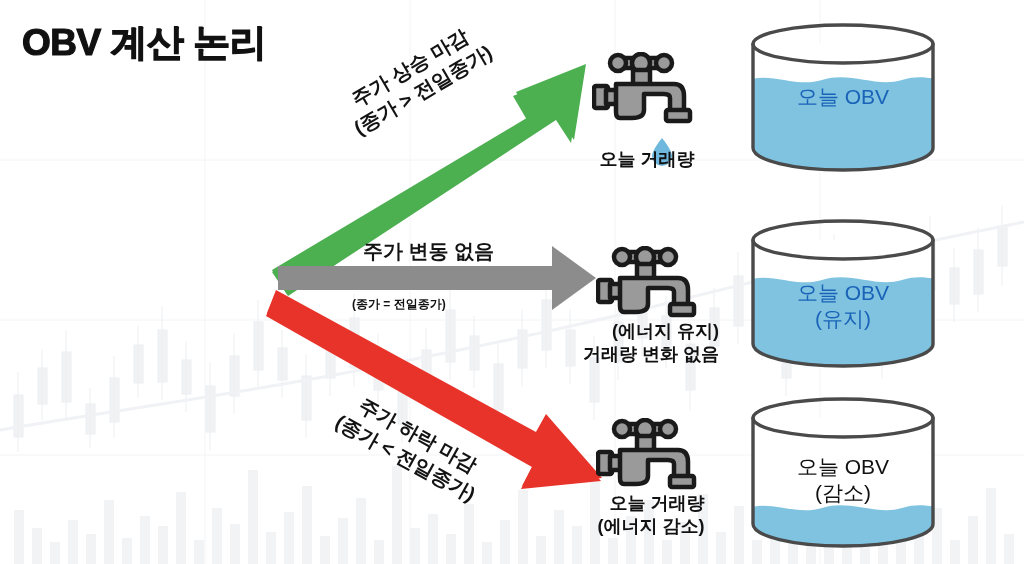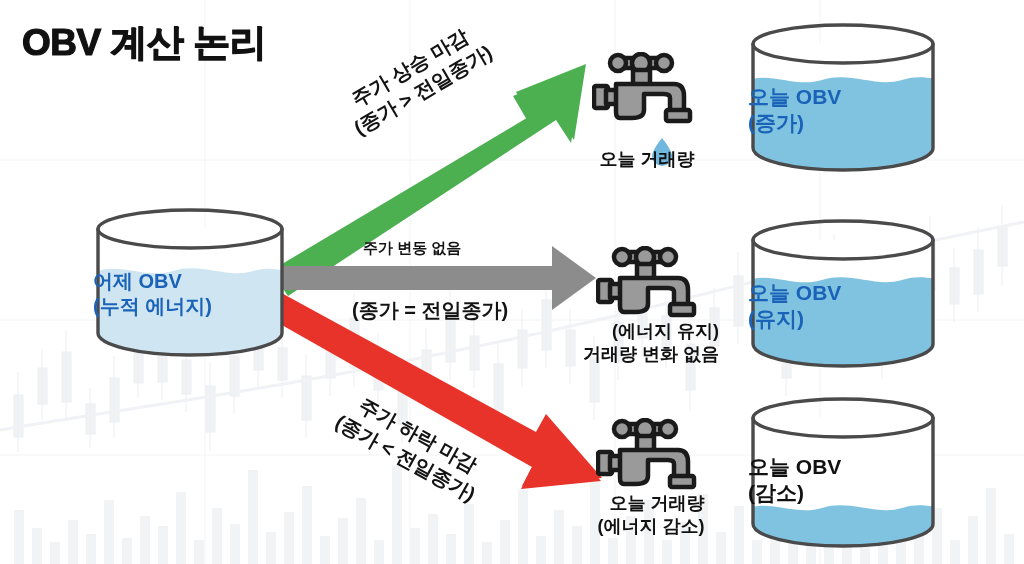--- a/index.html
+++ b/index.html
@@ -32,22 +32,22 @@
     color: #111111;
     white-space: nowrap;
     -webkit-text-stroke: 1.2px #111111;
   }
   
   .cyl { position: absolute; }
   .cyl svg { display: block; overflow: visible; }
   .cyl-label {
     position: absolute;
     left: 0; right: 0;
-    text-align: left;
-    font-weight: 700;
+    text-align: center;
+    font-weight: 400;
     line-height: 1.24;
     white-space: nowrap;
     pointer-events: none;
   }
   .cyl-label .l1 { display: block; }
   .cyl-label .l2 { display: block; }
   .lbl-blue { color: #1a63b8; }
   .lbl-black { color: #111111; }
 
   
@@ -264,54 +264,32 @@
       <path d="M276,290 L536,432 L546,414 L602,478 L522,486 L533,465 L267,313 Z" fill="#E8332A"></path>
       <path d="M276,292 L534,436 L545,417 L601,481 L521,489 L532,467 L266,316 Z" fill="#E8332A"></path>
     </g>
   </svg>
 
   <div class="arr-label" style="left:336px; top:96px; font-size:20px; transform: rotate(-30.5deg); transform-origin: left top;">
     <div>주가 상승 마감</div>
     <div>(종가 &gt; 전일종가)</div>
   </div>
 
-  <div class="arr-label" style="left:363px; top:238px; font-size:15px;">
+  <div class="arr-label" style="left:363px; top:238px; font-size:20px;">
     <div>주가 변동 없음</div>
   </div>
-  <div class="arr-label" style="left:352px; top:297px; font-size:20px;">
+  <div class="arr-label" style="left:352px; top:297px; font-size:12px;">
     <div>(종가 = 전일종가)</div>
   </div>
 
   <div class="arr-label" style="left:356px; top:386px; font-size:20px; transform: rotate(29deg); transform-origin: left top;">
     <div>주가 하락 마감</div>
     <div>(종가 &lt; 전일종가)</div>
   </div>
 
-  <div class="cyl" style="left:93px; top:207px; width:194px; height:148px;">
-    <svg width="194" height="148" viewBox="0 0 194 148">
-      <defs>
-        <clipPath id="clipL">
-          <path d="M5,22 L5,126 A92,22 0 0 0 189,126 L189,22 A92,22 0 0 0 5,22 Z"></path>
-        </clipPath>
-      </defs>
-
-      <path d="M5,22 L5,126 A92,22 0 0 0 189,126 L189,22 Z" fill="#ffffff"></path>
-
-      <g clip-path="url(#clipL)">
-        <path d="M5,64 C30,56 54,72 80,64 C108,55 134,72 160,64 C174,60 184,62 192,64 L192,150 L5,150 Z" fill="#CFE6F2"></path>
-      </g>
-
-      <path d="M5,22 L5,126 A92,22 0 0 0 189,126 L189,22" fill="none" stroke="#4A4A4A" stroke-width="3.4" stroke-linecap="round"></path>
-      <ellipse cx="97" cy="22" rx="92" ry="19" fill="none" stroke="#4A4A4A" stroke-width="3.4"></ellipse>
-    </svg>
-    <div class="cyl-label lbl-blue" style="top:62px; font-size:20px;">
-      <span class="l1">어제 OBV</span>
-      <span class="l2">(누적 에너지)</span>
-    </div>
-  </div>
 
   <div class="faucet" style="left:592px; top:52px; width:110px; height:92px;">
     <svg width="110" height="92" viewBox="0 0 110 92">
       <g stroke="#1a1a1a" stroke-width="4.5" stroke-linejoin="round" fill="#9a9a9a">
 
         <rect x="25" y="6" width="48" height="10" rx="5"></rect>
         <rect x="44" y="2" width="10" height="22" rx="5"></rect>
         <circle cx="26" cy="11" r="8"></circle>
         <circle cx="72" cy="11" r="8"></circle>
         <circle cx="49" cy="11" r="9"></circle>
@@ -388,21 +366,20 @@
       </defs>
       <path d="M5,22 L5,126 A90,22 0 0 0 185,126 L185,22 Z" fill="#ffffff"></path>
       <g clip-path="url(#clipR1)">
         <path d="M0,58 C24,50 48,66 74,58 C102,49 128,66 154,58 C170,53 182,56 192,58 L192,152 L0,152 Z" fill="#7FC3E0"></path>
       </g>
       <path d="M5,22 L5,126 A90,22 0 0 0 185,126 L185,22" fill="none" stroke="#4A4A4A" stroke-width="3.4" stroke-linecap="round"></path>
       <ellipse cx="95" cy="22" rx="90" ry="19" fill="none" stroke="#4A4A4A" stroke-width="3.4"></ellipse>
     </svg>
     <div class="cyl-label lbl-blue" style="top:62px; font-size:21px;">
       <span class="l1">오늘 OBV</span>
-      <span class="l2">(증가)</span>
     </div>
   </div>
 
   <div class="cyl" style="left:748px; top:218px; width:190px; height:150px;">
     <svg width="190" height="150" viewBox="0 0 190 150">
       <defs>
         <clipPath id="clipR2">
           <path d="M5,22 L5,126 A90,22 0 0 0 185,126 L185,22 A90,22 0 0 0 5,22 Z"></path>
         </clipPath>
       </defs>

